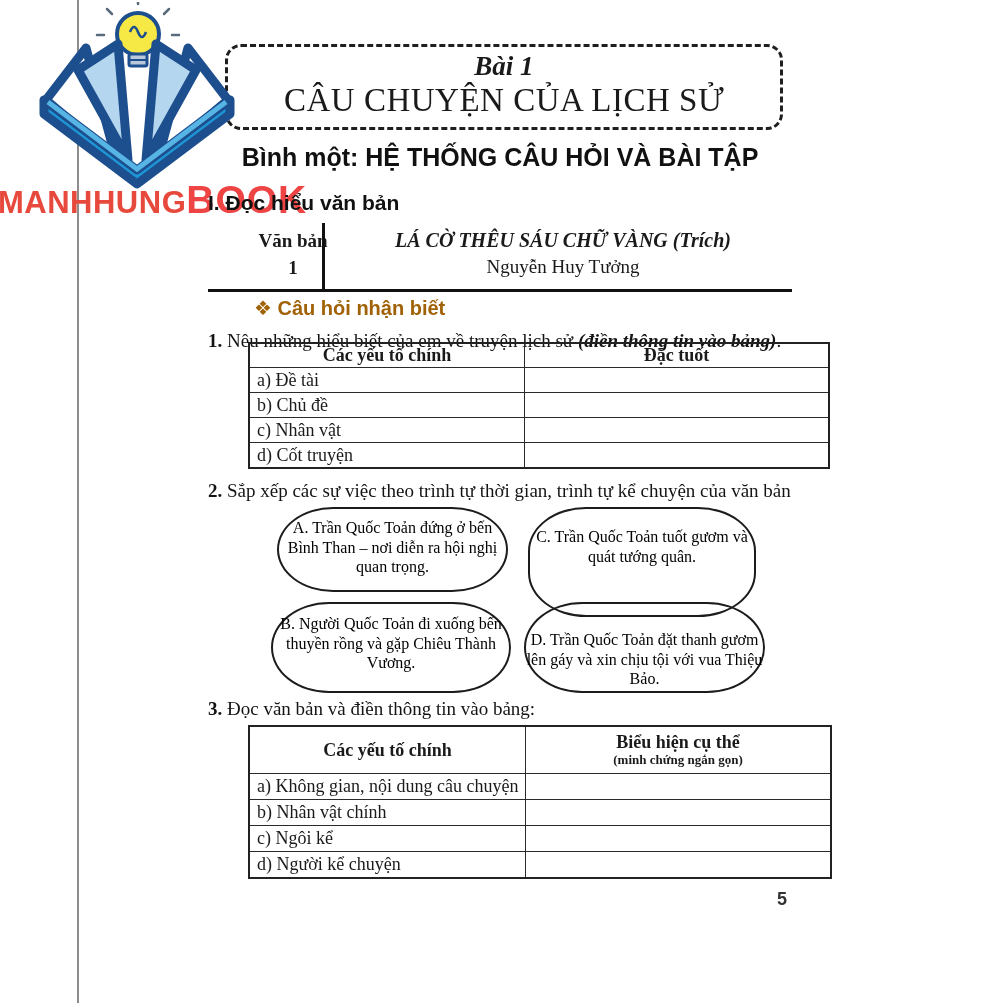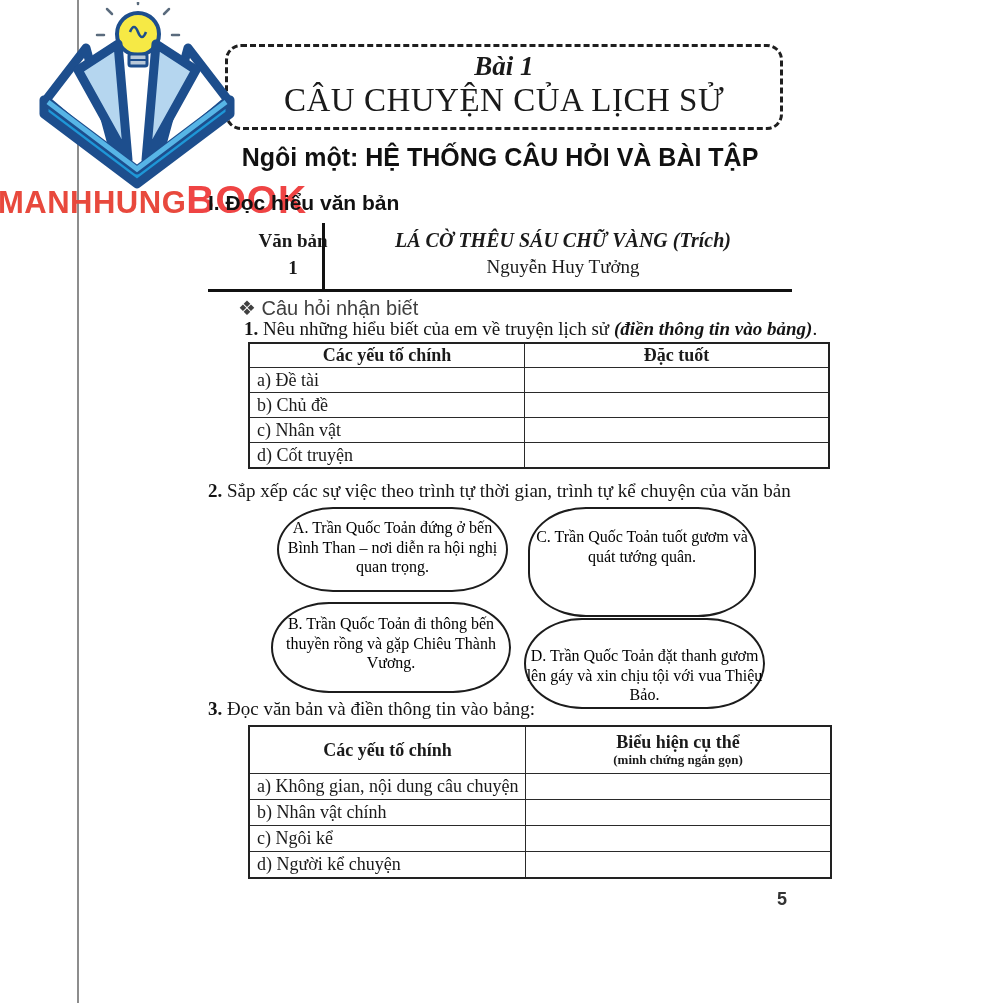--- a/index.html
+++ b/index.html
@@ -26,23 +26,23 @@
     font-family:"Liberation Sans","DejaVu Sans",sans-serif;font-weight:700;font-size:25px;color:#111;}
   #section-heading{left:208px;top:191px;font-family:"Liberation Sans","DejaVu Sans",sans-serif;font-weight:700;font-size:21px;color:#111;}
   
   #vb-label{left:228px;top:230px;width:130px;text-align:center;font-weight:700;font-size:19px;}
   #vb-number{left:228px;top:257px;width:130px;text-align:center;font-weight:700;font-size:19px;}
   #vb-divider{left:322px;top:223px;width:3px;height:67px;background:#111;}
   #vb-title{left:340px;top:229px;width:446px;text-align:center;font-weight:700;font-style:italic;font-size:20px;}
   #vb-author{left:340px;top:256px;width:446px;text-align:center;font-size:19px;}
   #vb-rule{left:208px;top:289px;width:584px;height:3px;background:#111;}
   
-  #subsection{left:238px;top:296px;font-family:"Liberation Sans","DejaVu Sans",sans-serif;font-weight:400;font-size:20px;color:#404040;}
+  #subsection{left:254px;top:296px;font-family:"Liberation Sans","DejaVu Sans",sans-serif;font-weight:700;font-size:20px;color:#a16207;}
   .question{font-size:19px;color:#141414;}
-  #q1{left:208px;top:318px;width:590px;margin-left:36px;}
+  #q1{left:208px;top:330px;width:590px;}
   #q2{left:208px;top:480px;width:590px;}
   #q3{left:208px;top:698px;width:590px;}
   .qnum{font-weight:700;}
   .qitalic{font-style:italic;font-weight:600;}
   
   table.grid{border-collapse:collapse;table-layout:fixed;}
   table.grid td,table.grid th{border:1.6px solid #2a2a2a;font-size:18px;overflow:hidden;}
   table.grid{border:2.5px solid #222;margin-left:39px;}
   #table1{left:209px;top:342px;width:582px;}
   #table1 th{height:21px;font-weight:700;text-align:center;}
@@ -50,21 +50,21 @@
   #table2{left:209px;top:725px;width:584px;}
   #table2 th{height:44px;font-weight:700;text-align:center;vertical-align:middle;line-height:1.15;}
   #table2 td{height:25px;padding:0 0 0 7px;text-align:left;}
   .c1-t1{width:272px;} .c1-t2{width:273px;}
   #table2 .hdr-small{font-size:13px;}
   
   .oval{border:2.6px solid #1c1c1c;text-align:center;font-size:16px;line-height:1.22;color:#000000;box-sizing:border-box;}
   #oval-a{left:277px;top:507px;width:231px;height:85px;border-radius:58px/44px;padding-top:9px;}
   #oval-c{left:528px;top:507px;width:228px;height:110px;border-radius:58px/44px;padding-top:18px;}
   #oval-b{left:271px;top:602px;width:240px;height:91px;border-radius:60px/47px;padding-top:10px;}
-  #oval-d{left:524px;top:618px;width:241px;height:91px;border-radius:60px/47px;padding-top:26px;}
+  #oval-d{left:524px;top:602px;width:241px;height:91px;border-radius:60px/47px;padding-top:26px;}
   
   #page-number{left:770px;top:889px;width:24px;text-align:center;
     font-family:"Liberation Sans","DejaVu Sans",sans-serif;font-size:18px;font-weight:600;color:#333;}
 </style>
 </head>
 <body>
 
 <div id="canvas">
 
   <div id="scan-edge" class="abs"></div>
@@ -100,21 +100,21 @@
       <path d="M16 98 L109 168 L202 98 L202 112 L109 182 L16 112 Z" fill="#1e97d7"></path>
     </g>
     <path d="M20 100 L109 167 L198 100" fill="none" stroke="#57b5e6" stroke-width="5"></path>
   </svg>
 
   <div id="lesson-box" class="abs content">
     <div id="lesson-label">Bài 1</div>
     <div id="lesson-title">CÂU CHUYỆN CỦA LỊCH SỬ</div>
   </div>
 
-  <div id="part-heading" class="abs content">Ngôi một: HỆ THỐNG CÂU HỎI VÀ BÀI TẬP</div>
+  <div id="part-heading" class="abs content">Bình một: HỆ THỐNG CÂU HỎI VÀ BÀI TẬP</div>
 
   <div id="section-heading" class="abs content">I. Đọc hiểu văn bản</div>
 
   <div id="vb-label" class="abs content">Văn bản</div>
   <div id="vb-number" class="abs content">1</div>
   <div id="vb-divider" class="abs content"></div>
   <div id="vb-title" class="abs content">LÁ CỜ THÊU SÁU CHỮ VÀNG (Trích)</div>
   <div id="vb-author" class="abs content">Nguyễn Huy Tưởng</div>
   <div id="vb-rule" class="abs content"></div>
 
@@ -151,21 +151,21 @@
     </tr>
   </tbody>
     </table>
 
   <div id="q2" class="abs content question">
     <span class="qnum">2.</span><span> Sắp xếp các sự việc theo trình tự thời gian, trình tự kể chuyện của văn bản</span>
   </div>
 
   <div id="oval-a" class="abs content oval">A. Trần Quốc Toản đứng ở bến Bình Than – nơi diễn ra hội nghị quan trọng.</div>
   <div id="oval-c" class="abs content oval">C. Trần Quốc Toản tuốt gươm và quát tướng quân.</div>
-  <div id="oval-b" class="abs content oval">B. Trần Quốc Toản đi thông bến thuyền rồng và gặp Chiêu Thành Vương.</div>
+  <div id="oval-b" class="abs content oval">B. Người Quốc Toản đi xuống bến thuyền rồng và gặp Chiêu Thành Vương.</div>
   <div id="oval-d" class="abs content oval">D. Trần Quốc Toản đặt thanh gươm lên gáy và xin chịu tội với vua Thiệu Bảo.</div>
 
   <div id="q3" class="abs content question">
     <span class="qnum">3.</span><span> Đọc văn bản và điền thông tin vào bảng:</span>
   </div>
 
   <table id="table2" class="abs content grid">
     <tbody>
         <tr>
       <th class="c1-t2">Các yếu tố chính</th>

